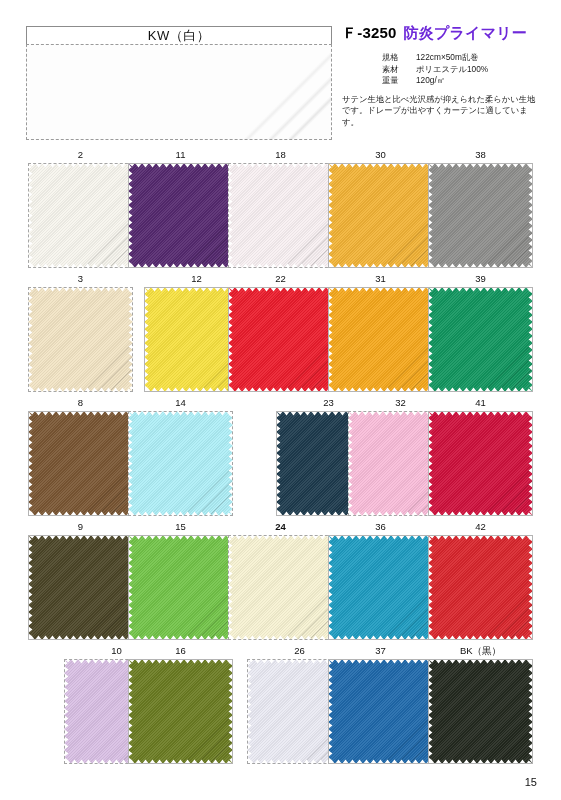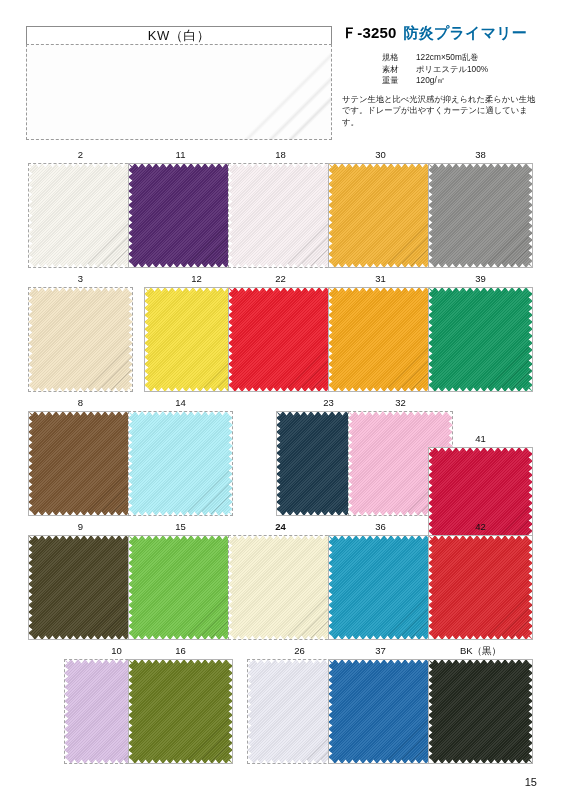--- a/index.html
+++ b/index.html
@@ -67,21 +67,21 @@
   }
   #product-line {
     font-size: 15px;
     font-weight: bold;
     color: #000;
     white-space: nowrap;
     letter-spacing: 0.2px;
     margin-bottom: 9px;
   }
   #product-line .code { color: #000; }
-  #product-line .pname { color: #0369a1; margin-left: 7px; }
+  #product-line .pname { color: #6d28d9; margin-left: 7px; }
 
   .spec-row {
     font-size: 8.3px;
     color: #1a1a1a;
     line-height: 11.6px;
     white-space: nowrap;
     margin-left: 40px;
   }
   .spec-row .spec-key {
     display: inline-block;
@@ -398,21 +398,21 @@
           <div class="fabric" style="background: rgb(249, 188, 217);">
             <div class="weave"></div>
             <div class="fold"></div>
           </div>
           <svg class="zig" viewBox="0 0 105 105" preserveAspectRatio="none">
             <path d="M0,0 L3.5,4.4 L7,0 Z M7,0 L10.5,4.4 L14,0 Z M14,0 L17.5,4.4 L21,0 Z M21,0 L24.5,4.4 L28,0 Z M28,0 L31.5,4.4 L35,0 Z M35,0 L38.5,4.4 L42,0 Z M42,0 L45.5,4.4 L49,0 Z M49,0 L52.5,4.4 L56,0 Z M56,0 L59.5,4.4 L63,0 Z M63,0 L66.5,4.4 L70,0 Z M70,0 L73.5,4.4 L77,0 Z M77,0 L80.5,4.4 L84,0 Z M84,0 L87.5,4.4 L91,0 Z M91,0 L94.5,4.4 L98,0 Z M98,0 L101.5,4.4 L105,0 Z M0,105 L3.5,100.6 L7,105 Z M7,105 L10.5,100.6 L14,105 Z M14,105 L17.5,100.6 L21,105 Z M21,105 L24.5,100.6 L28,105 Z M28,105 L31.5,100.6 L35,105 Z M35,105 L38.5,100.6 L42,105 Z M42,105 L45.5,100.6 L49,105 Z M49,105 L52.5,100.6 L56,105 Z M56,105 L59.5,100.6 L63,105 Z M63,105 L66.5,100.6 L70,105 Z M70,105 L73.5,100.6 L77,105 Z M77,105 L80.5,100.6 L84,105 Z M84,105 L87.5,100.6 L91,105 Z M91,105 L94.5,100.6 L98,105 Z M98,105 L101.5,100.6 L105,105 Z M0,0 L4.4,3.5 L0,7 Z M0,7 L4.4,10.5 L0,14 Z M0,14 L4.4,17.5 L0,21 Z M0,21 L4.4,24.5 L0,28 Z M0,28 L4.4,31.5 L0,35 Z M0,35 L4.4,38.5 L0,42 Z M0,42 L4.4,45.5 L0,49 Z M0,49 L4.4,52.5 L0,56 Z M0,56 L4.4,59.5 L0,63 Z M0,63 L4.4,66.5 L0,70 Z M0,70 L4.4,73.5 L0,77 Z M0,77 L4.4,80.5 L0,84 Z M0,84 L4.4,87.5 L0,91 Z M0,91 L4.4,94.5 L0,98 Z M0,98 L4.4,101.5 L0,105 Z M105,0 L100.6,3.5 L105,7 Z M105,7 L100.6,10.5 L105,14 Z M105,14 L100.6,17.5 L105,21 Z M105,21 L100.6,24.5 L105,28 Z M105,28 L100.6,31.5 L105,35 Z M105,35 L100.6,38.5 L105,42 Z M105,42 L100.6,45.5 L105,49 Z M105,49 L100.6,52.5 L105,56 Z M105,56 L100.6,59.5 L105,63 Z M105,63 L100.6,66.5 L105,70 Z M105,70 L100.6,73.5 L105,77 Z M105,77 L100.6,80.5 L105,84 Z M105,84 L100.6,87.5 L105,91 Z M105,91 L100.6,94.5 L105,98 Z M105,98 L100.6,101.5 L105,105 Z " fill="#ffffff"></path>
           </svg>
           <div class="outline-dashed"></div>
         </div>
       </div>
-      <div class="cell" style="left: 428px; margin-top: 36px;">
+      <div class="cell" style="left: 428px;">
         <div class="cell-label">41</div>
         <div class="cell-swatch">
           <div class="fabric" style="background: rgb(207, 16, 60);">
             <div class="weave"></div>
             <div class="fold"></div>
           </div>
           <svg class="zig" viewBox="0 0 105 105" preserveAspectRatio="none">
             <path d="M0,0 L3.5,4.4 L7,0 Z M7,0 L10.5,4.4 L14,0 Z M14,0 L17.5,4.4 L21,0 Z M21,0 L24.5,4.4 L28,0 Z M28,0 L31.5,4.4 L35,0 Z M35,0 L38.5,4.4 L42,0 Z M42,0 L45.5,4.4 L49,0 Z M49,0 L52.5,4.4 L56,0 Z M56,0 L59.5,4.4 L63,0 Z M63,0 L66.5,4.4 L70,0 Z M70,0 L73.5,4.4 L77,0 Z M77,0 L80.5,4.4 L84,0 Z M84,0 L87.5,4.4 L91,0 Z M91,0 L94.5,4.4 L98,0 Z M98,0 L101.5,4.4 L105,0 Z M0,105 L3.5,100.6 L7,105 Z M7,105 L10.5,100.6 L14,105 Z M14,105 L17.5,100.6 L21,105 Z M21,105 L24.5,100.6 L28,105 Z M28,105 L31.5,100.6 L35,105 Z M35,105 L38.5,100.6 L42,105 Z M42,105 L45.5,100.6 L49,105 Z M49,105 L52.5,100.6 L56,105 Z M56,105 L59.5,100.6 L63,105 Z M63,105 L66.5,100.6 L70,105 Z M70,105 L73.5,100.6 L77,105 Z M77,105 L80.5,100.6 L84,105 Z M84,105 L87.5,100.6 L91,105 Z M91,105 L94.5,100.6 L98,105 Z M98,105 L101.5,100.6 L105,105 Z M0,0 L4.4,3.5 L0,7 Z M0,7 L4.4,10.5 L0,14 Z M0,14 L4.4,17.5 L0,21 Z M0,21 L4.4,24.5 L0,28 Z M0,28 L4.4,31.5 L0,35 Z M0,35 L4.4,38.5 L0,42 Z M0,42 L4.4,45.5 L0,49 Z M0,49 L4.4,52.5 L0,56 Z M0,56 L4.4,59.5 L0,63 Z M0,63 L4.4,66.5 L0,70 Z M0,70 L4.4,73.5 L0,77 Z M0,77 L4.4,80.5 L0,84 Z M0,84 L4.4,87.5 L0,91 Z M0,91 L4.4,94.5 L0,98 Z M0,98 L4.4,101.5 L0,105 Z M105,0 L100.6,3.5 L105,7 Z M105,7 L100.6,10.5 L105,14 Z M105,14 L100.6,17.5 L105,21 Z M105,21 L100.6,24.5 L105,28 Z M105,28 L100.6,31.5 L105,35 Z M105,35 L100.6,38.5 L105,42 Z M105,42 L100.6,45.5 L105,49 Z M105,49 L100.6,52.5 L105,56 Z M105,56 L100.6,59.5 L105,63 Z M105,63 L100.6,66.5 L105,70 Z M105,70 L100.6,73.5 L105,77 Z M105,77 L100.6,80.5 L105,84 Z M105,84 L100.6,87.5 L105,91 Z M105,91 L100.6,94.5 L105,98 Z M105,98 L100.6,101.5 L105,105 Z " fill="#ffffff"></path>
           </svg>
           <div class="outline-solid"></div>

